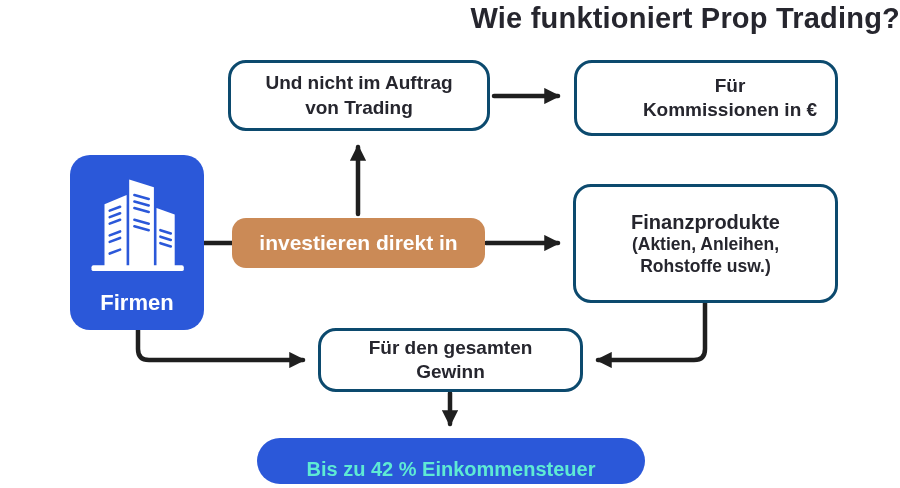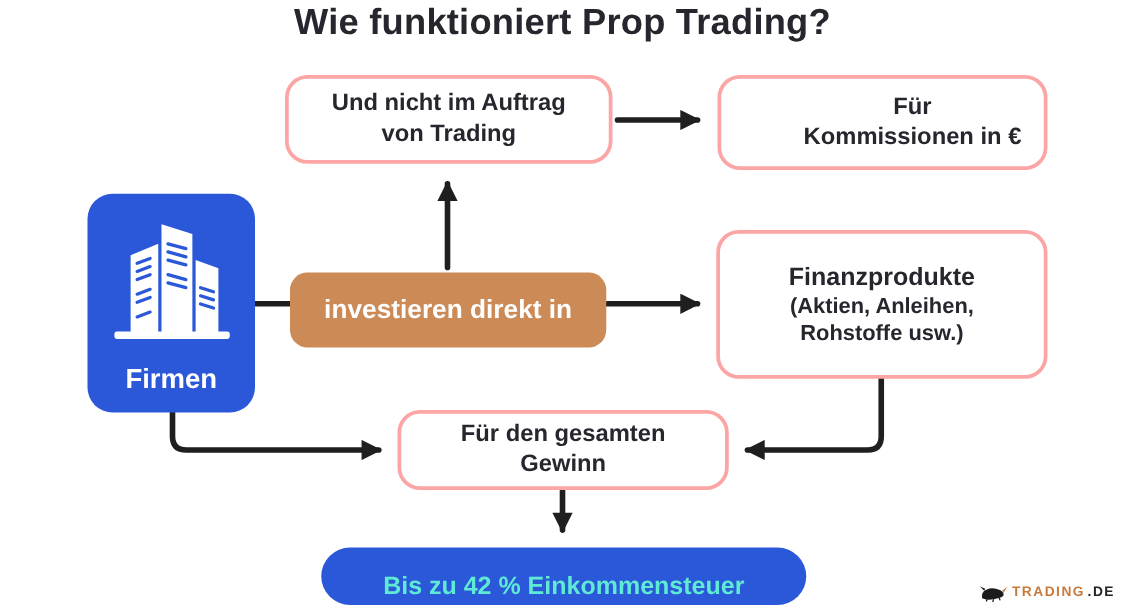--- a/index.html
+++ b/index.html
@@ -7,37 +7,37 @@
     width:900px;height:488px;
     background:#ffffff;
     font-family:"Liberation Sans", sans-serif;
     position:relative;
     overflow:hidden;
   }
   .canvas{position:absolute;inset:0;width:900px;height:488px;}
 
   .title{
     position:absolute;top:2px;left:0;width:100%;
-    text-align:center;
+    text-align:right;
     font-size:29px;font-weight:bold;
     color:#26262e;
     letter-spacing:0.2px;
   }
 
   .node{
     position:absolute;
     box-sizing:border-box;
     display:flex;flex-direction:column;
     align-items:center;justify-content:center;
     text-align:center;
     color:#26262e;
   }
   .outlined{
     background:#ffffff;
-    border:3px solid #fca5a5;
+    border:3px solid #0c4a6e;
     border-radius:18px;
   }
   .outlined .line{font-size:19px;font-weight:bold;line-height:1.28;}
 
   .node-not-clients{left:228px;top:60px;width:262px;height:71px;}
   .node-commissions{left:574px;top:60px;width:264px;height:76px;padding-left:48px;}
   .node-finanz{left:573px;top:184px;width:265px;height:119px;}
   .node-finanz .finanz-title{font-size:20px;font-weight:bold;line-height:1.2;}
   .node-finanz .finanz-line{font-size:17.5px;font-weight:bold;line-height:1.22;}
   .node-gewinn{left:318px;top:328px;width:265px;height:64px;}
@@ -47,21 +47,21 @@
     background:#2b58d9;border-radius:20px;
     justify-content:flex-end;
     padding-bottom:14px;
   }
   .node-firmen .firmen-label{
     color:#ffffff;font-size:22px;font-weight:bold;margin-top:8px;
   }
   .buildings{width:104px;height:118px;}
 
   .node-invest{
-    left:232px;top:218px;width:253px;height:60px;
+    left:232px;top:218px;width:253px;height:50px;
     background:#cb8a56;border-radius:14px;
   }
   .node-invest .invest-label{
     color:#ffffff;font-size:21px;font-weight:bold;
   }
 
   .node-tax{
     left:257px;top:438px;width:388px;height:46px;
     background:#2b58d9;border-radius:23px;
   }
@@ -151,24 +151,14 @@
 
   <div class="node outlined node-gewinn">
     <div class="line">Für den gesamten</div>
     <div class="line">Gewinn</div>
   </div>
 
   <div class="node node-tax">
     <div class="tax-label">Bis zu 42 % Einkommensteuer</div>
   </div>
 
-  <div class="logo">
-    <svg class="bull" viewBox="0 0 30 20">
-      <path d="M4,16 Q3,10 8,8 Q12,6 17,7 Q22,8 24,11 Q25,14 22,15 L19,16 Q12,18 7,17 Z" fill="#1c1c1c"></path>
-      <path d="M6,9 L2,5 L7,7 Z" fill="#1c1c1c"></path>
-      <path d="M23,9 L28,5 L24,11 Z" fill="#c87a3c"></path>
-      <path d="M9,16 L8,19 M15,17 L14,19.5 M20,15 L21,18" stroke="#1c1c1c" stroke-width="1.2" fill="none"></path>
-    </svg>
-    <span class="brand">TRADING</span>
-      <span class="tld">.DE</span>
-  </div>
 
 </div>
 
 </body></html>

